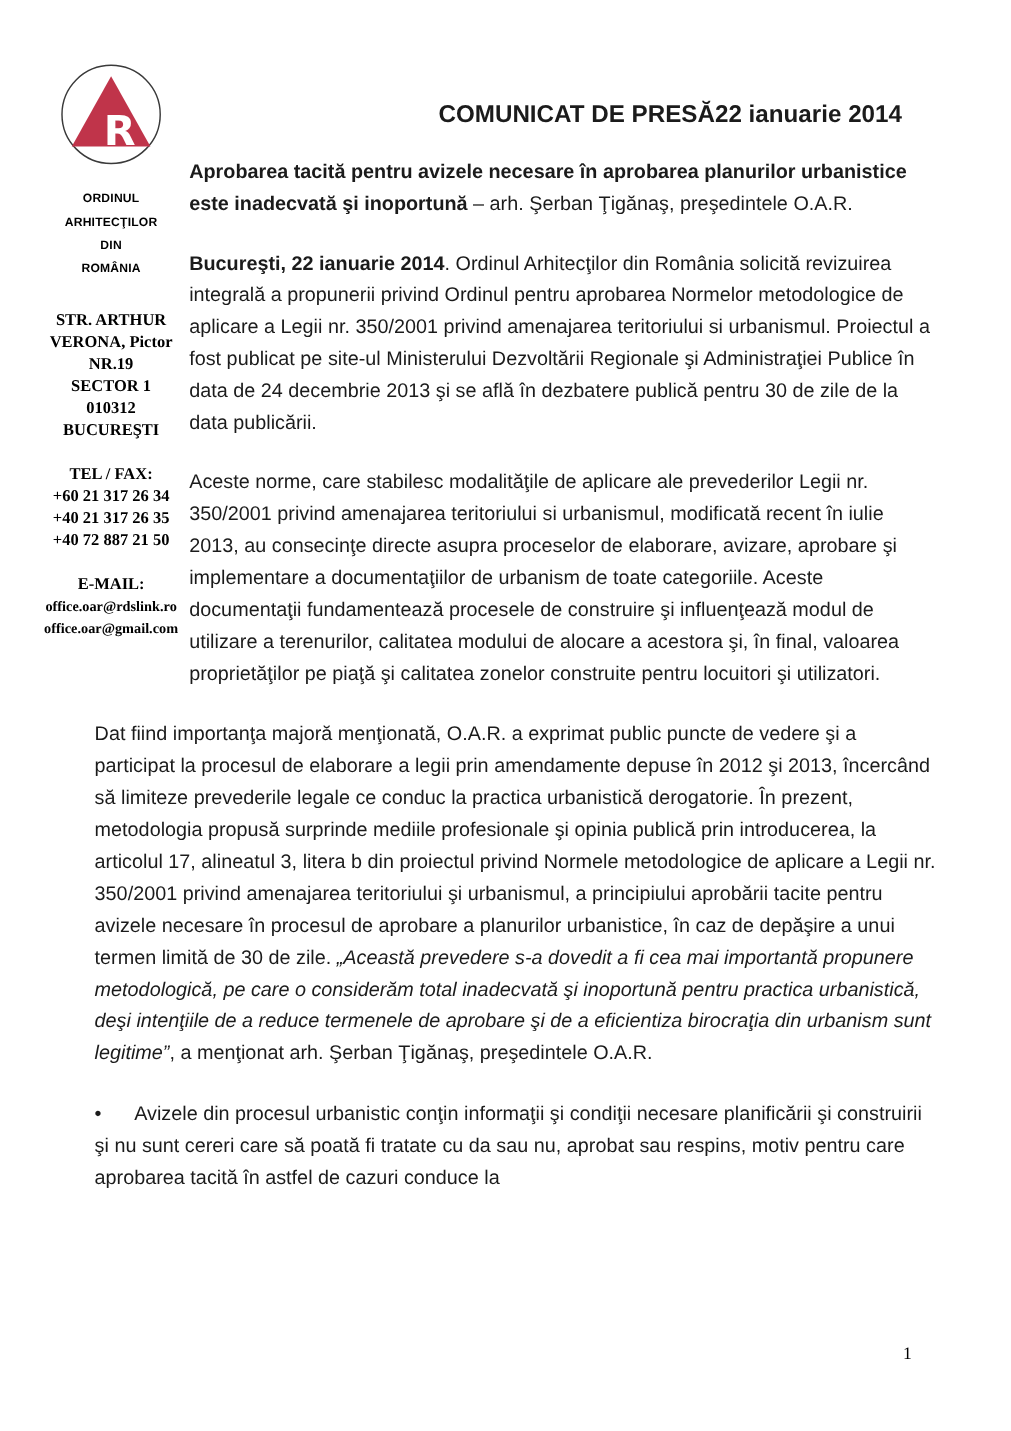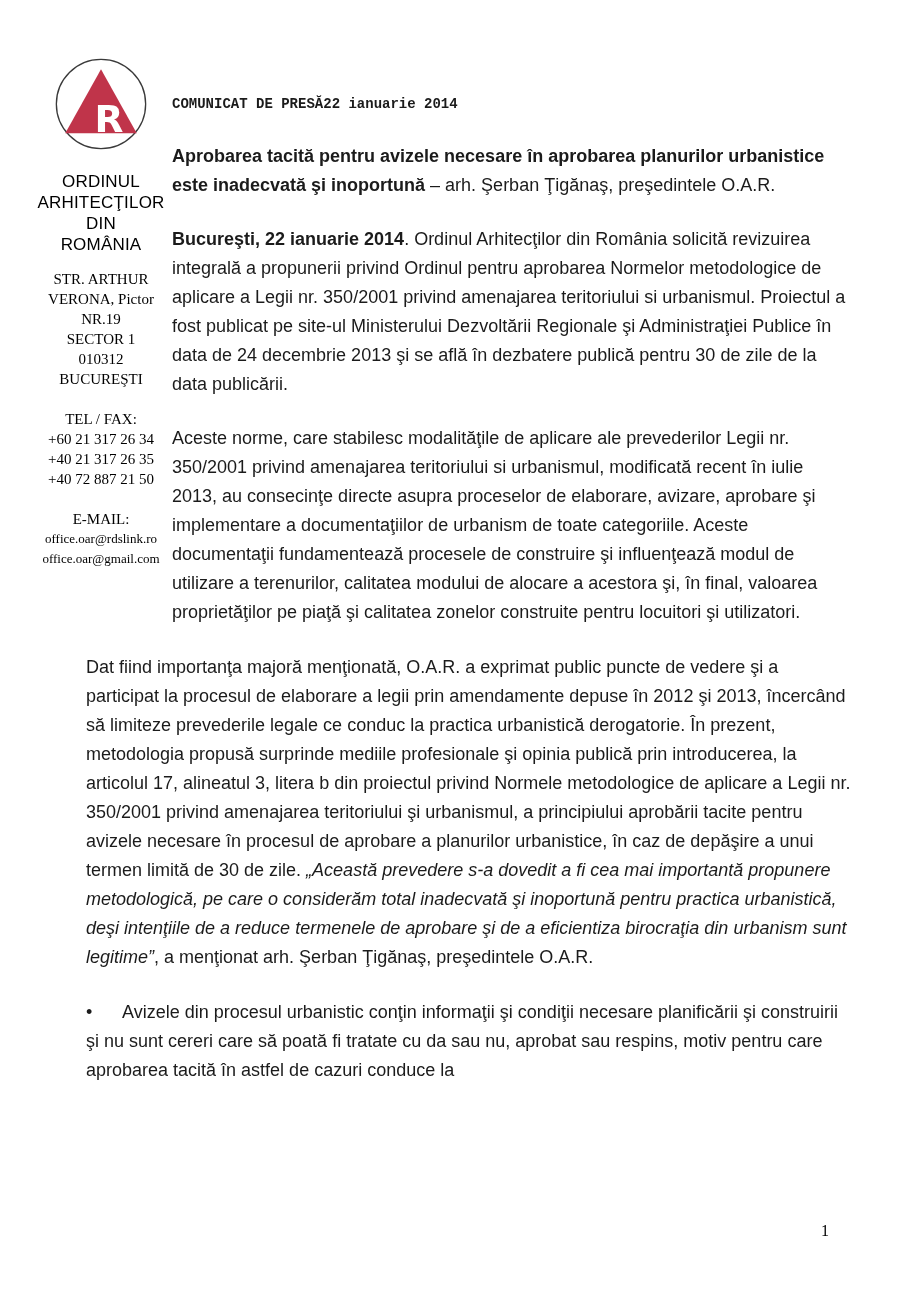--- a/index.html
+++ b/index.html
@@ -25,51 +25,51 @@
     flex-shrink: 0;
     text-align: center;
   }
   .logo {
     width: 94px;
     height: 94px;
     margin: 0 auto;
   }
   .org-name {
     margin-top: 20px;
-    font-weight: normal;
-    font-size: 17px;
+    font-weight: bold;
+    font-size: 11px;
     line-height: 21px;
     letter-spacing: 0.2px;
     color: #000;
   }
   .address {
-    margin-top: 14px;
+    margin-top: 26px;
     font-family: "Liberation Serif", serif;
     font-size: 15px;
     line-height: 20px;
     color: #000;
+    font-weight: bold;
   }
   .addr-group { margin-top: 20px; }
   .addr-group:first-child { margin-top: 0; }
   .email-line { font-size: 13px; }
 
   
   .content {
     flex: 1;
     padding-top: 35px;
     font-size: 18px;
     line-height: 29px;
   }
   .header-row {
     display: flex;
-    justify-content: flex-start;
+    justify-content: flex-end;
     font-weight: bold;
-    font-size: 14px;
+    font-size: 22px;
     line-height: 24px;
-    font-family: Liberation Mono, monospace;
   }
   .header-date { margin-right: 33px; white-space: nowrap; }
 
   .content p { margin-top: 25px; }
   .content p.first { margin-top: 26px; }
 
   
   .full-width {
     margin: 26px 66px 0 86px;
     font-size: 18px;

